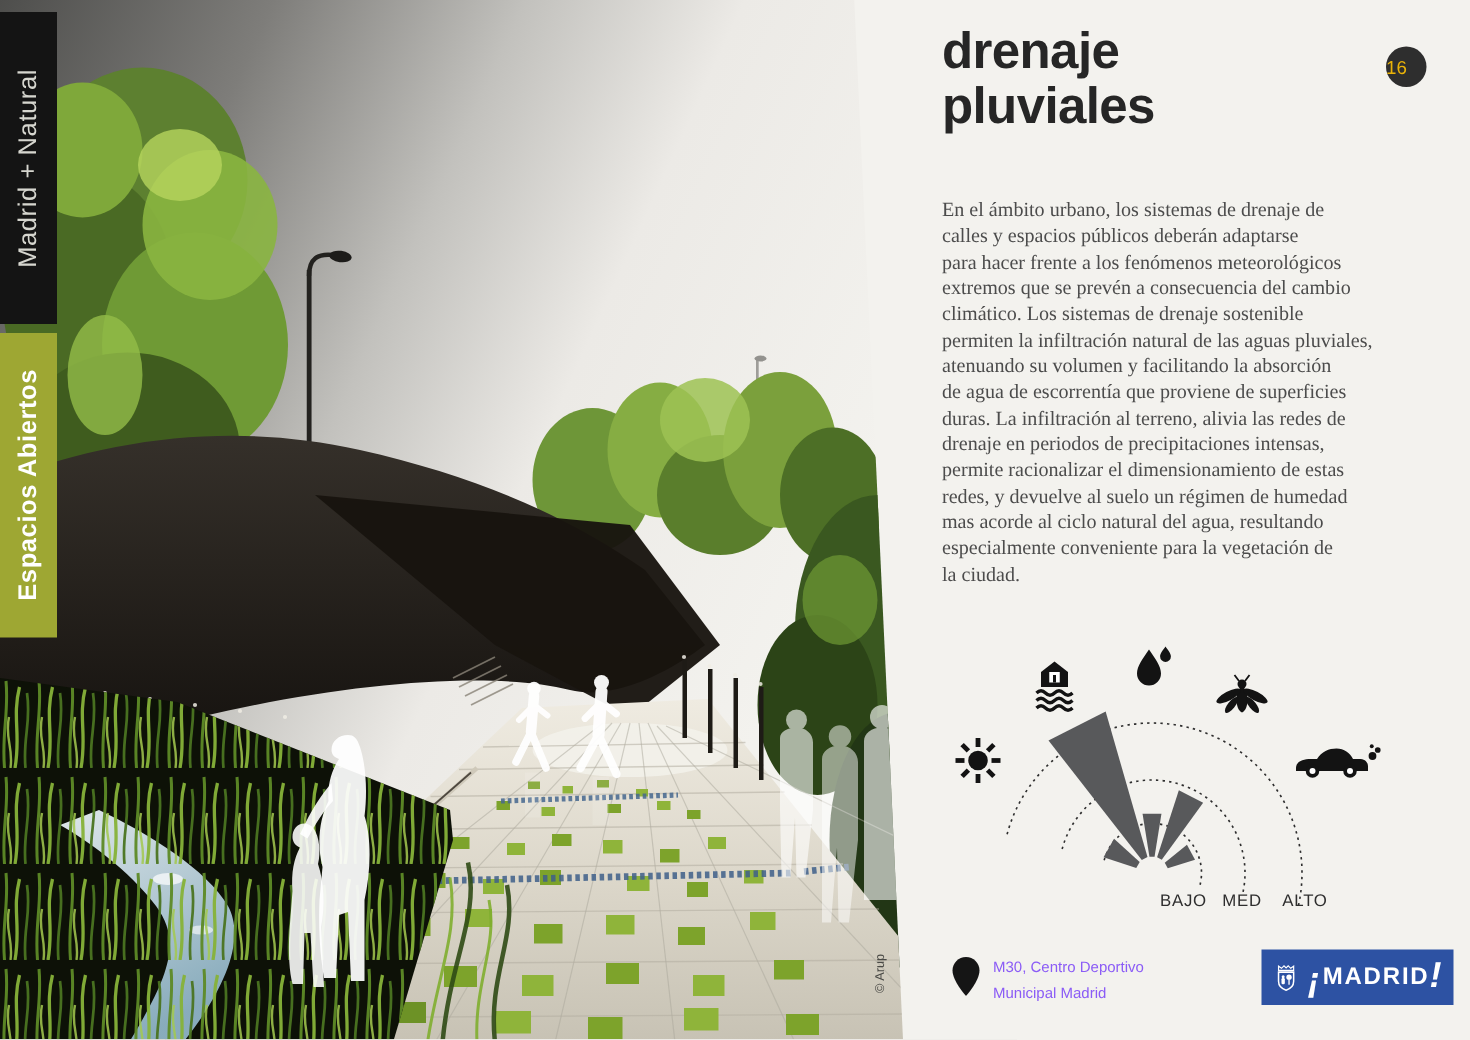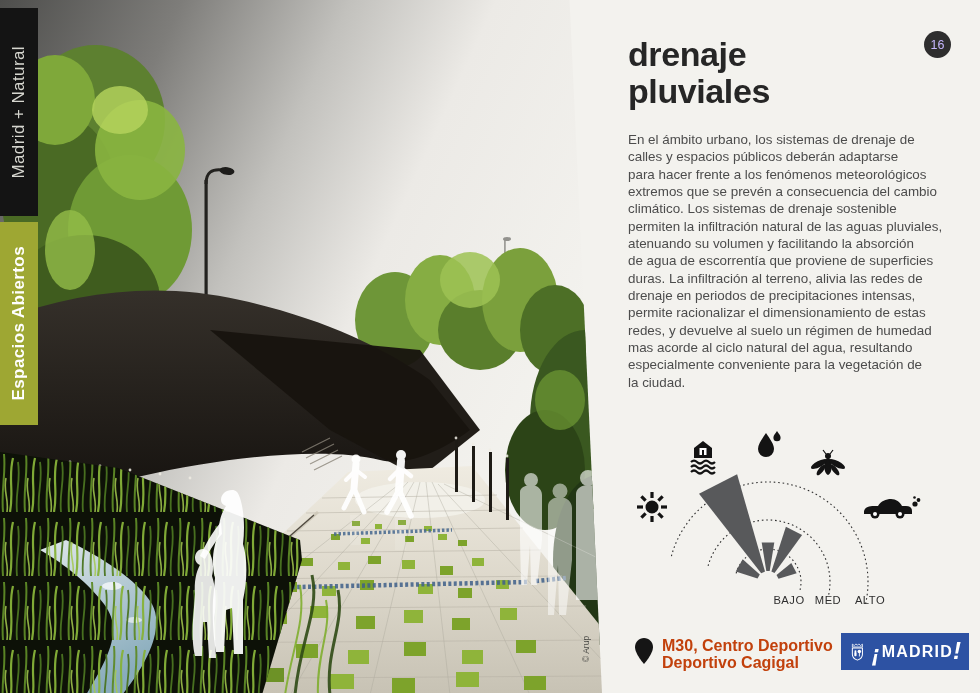--- a/index.html
+++ b/index.html
@@ -16,34 +16,34 @@
   .side-black { position:absolute; left:0; top:8px; width:38px; height:208px;
                 background:#141414; display:flex; align-items:center; justify-content:center; }
   .side-green { position:absolute; left:0; top:222px; width:38px; height:203px;
                 background:#9ea733; display:flex; align-items:center; justify-content:center; }
   .vtext { writing-mode:vertical-rl; transform:rotate(180deg); white-space:nowrap;
            font-size:17px; letter-spacing:.4px; }
   .side-black .vtext { color:#d6d6cf; font-weight:400; }
   .side-green .vtext { color:#ffffff; font-weight:700; }
 
   
-  .title { position:absolute; left:628px; top:36px; font-size:34px; line-height:37px;
+  .title { position:absolute; left:628px; top:16px; font-size:34px; line-height:37px;
            font-weight:700; color:#262626; letter-spacing:-0.4px; }
   .page-circle { position:absolute; left:924px; top:31px; width:27px; height:27px;
-           border-radius:50%; background:#2e2e2e; color:#c4b5fd; font-size:12.5px;
-           display:flex; align-items:center; justify-content:center; }
+           border-radius:50%; background:#2e2e2e; color:#eab308; font-size:12.5px;
+           display:flex; align-items:center; }
   .body-text { position:absolute; left:628px; top:131px; width:340px;
-           font-size:13.4px; line-height:17.35px; color:#4c4c4c; white-space:pre-line; }
+           font-size:13.4px; line-height:17.35px; color:#4c4c4c; white-space:pre-line;font-family:Liberation Serif, serif; }
 
   
   .gauge { position:absolute; left:612px; top:420px; width:360px; height:196px;text-align:center; }
 
   
   .loc { position:absolute; left:634px; top:637px; display:flex; gap:8px; }
-  .loc-text { font-size:16px; line-height:16.5px; font-weight:700; color:#c2410c; padding-top:1px; }
+  .loc-text { font-size:10px; line-height:16.5px; font-weight:400; color:#8b5cf6; padding-top:1px; }
   .logo { position:absolute; left:841px; top:633px; width:128px; height:37px; background:#2d52a3;
           display:flex; align-items:center; padding:0 8px; gap:6px; }
   .logo-text { color:#fff; font-weight:700; font-size:16px; letter-spacing:1.2px; display:flex; align-items:center; }
   .logo-text .excl { font-size:24px; font-style:italic; font-weight:700; letter-spacing:0; position:relative; top:-1px; }
   .logo-text .excl.open { margin-right:2px; top:2px; }
 </style>
 </head>
 <body>
 
 <div class="page">
@@ -374,21 +374,21 @@
         </g>
     </svg>
   </div>
 
   <div class="loc">
     <svg width="20" height="28" viewBox="0 0 20 28">
       <path d="M10,1 C15,1 19,5 19,10 C19,17 10,27 10,27 C10,27 1,17 1,10 C1,5 5,1 10,1 Z" fill="#151515"></path>
     </svg>
     <div class="loc-text">
       <div>M30, Centro Deportivo</div>
-      <div>Deportivo Cagigal</div>
+      <div>Municipal Madrid</div>
     </div>
   </div>
 
   <div class="logo">
     <svg width="28" height="32" viewBox="0 0 30 32">
       <path d="M6,7 L6,2 L9.5,4.5 L12.5,1.5 L15,4 L17.5,1.5 L20.5,4.5 L24,2 L24,7 Z" fill="none" stroke="#ffffff" stroke-width="1.4"></path>
       <path d="M6,9 L24,9 L24,20 C24,26 20,29 15,30.5 C10,29 6,26 6,20 Z" fill="none" stroke="#ffffff" stroke-width="1.8"></path>
       <circle cx="18.5" cy="15" r="3.2" fill="#ffffff"></circle>
       <rect x="17.7" y="17.5" width="1.6" height="6.5" fill="#ffffff"></rect>
       <rect x="9.5" y="16" width="4" height="7.5" rx="1.5" fill="#ffffff"></rect>

